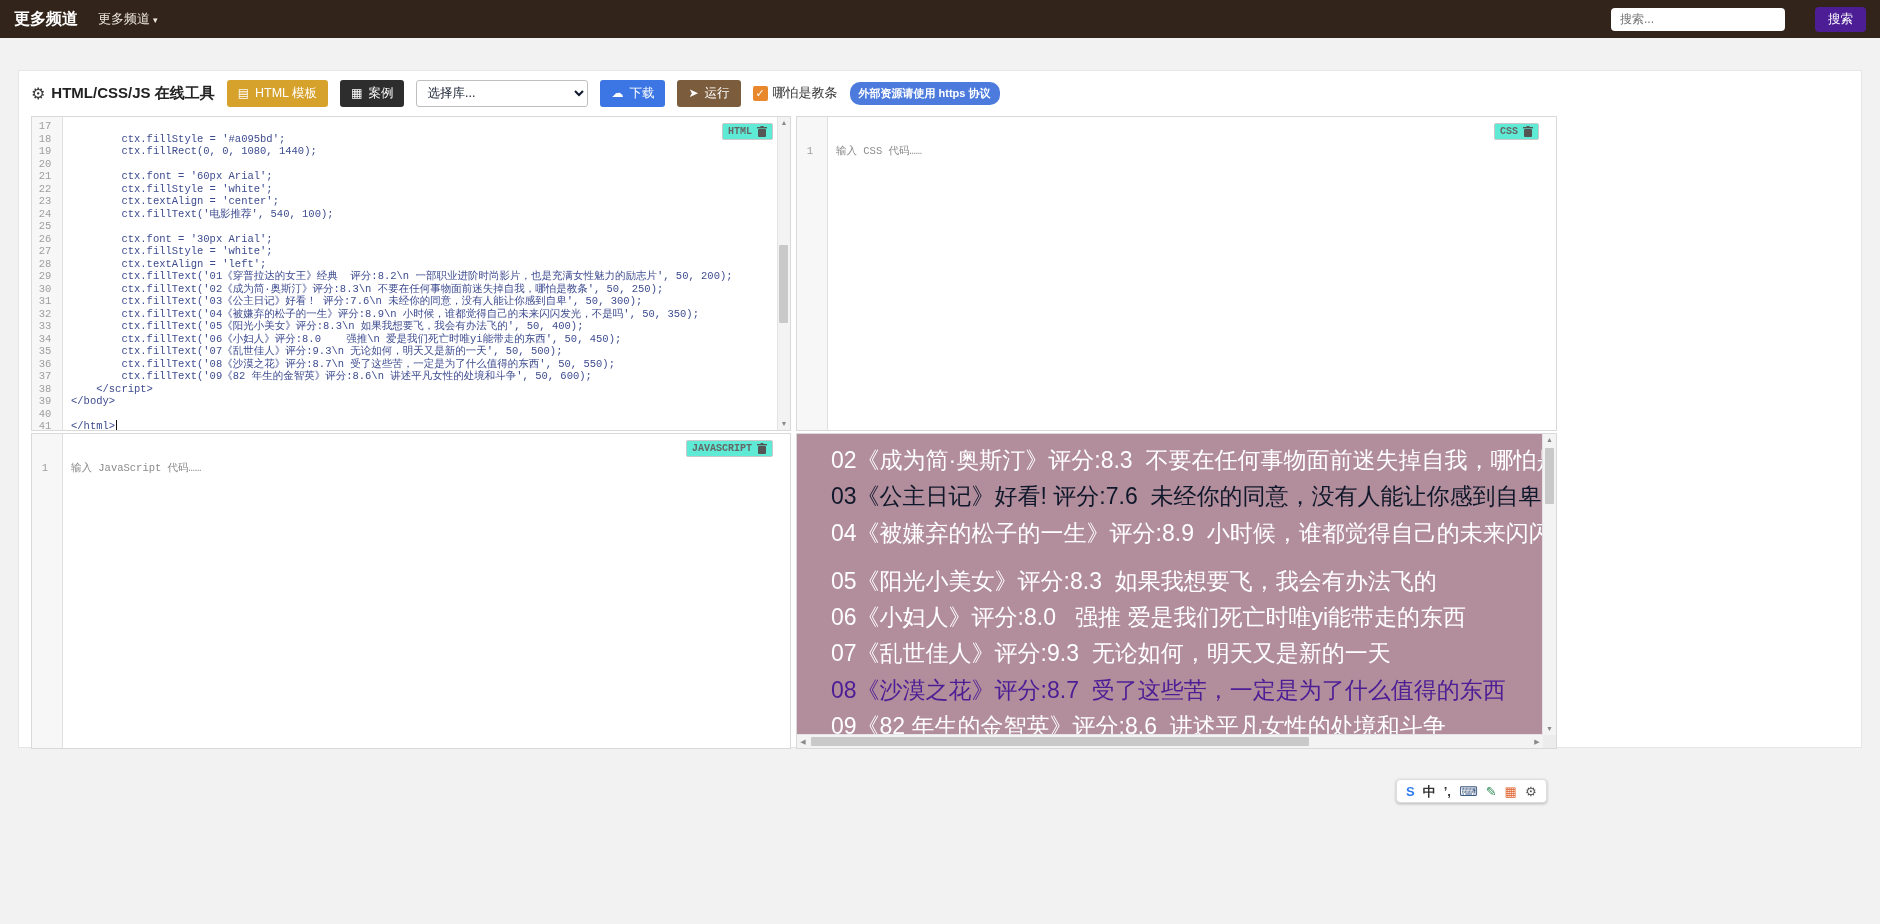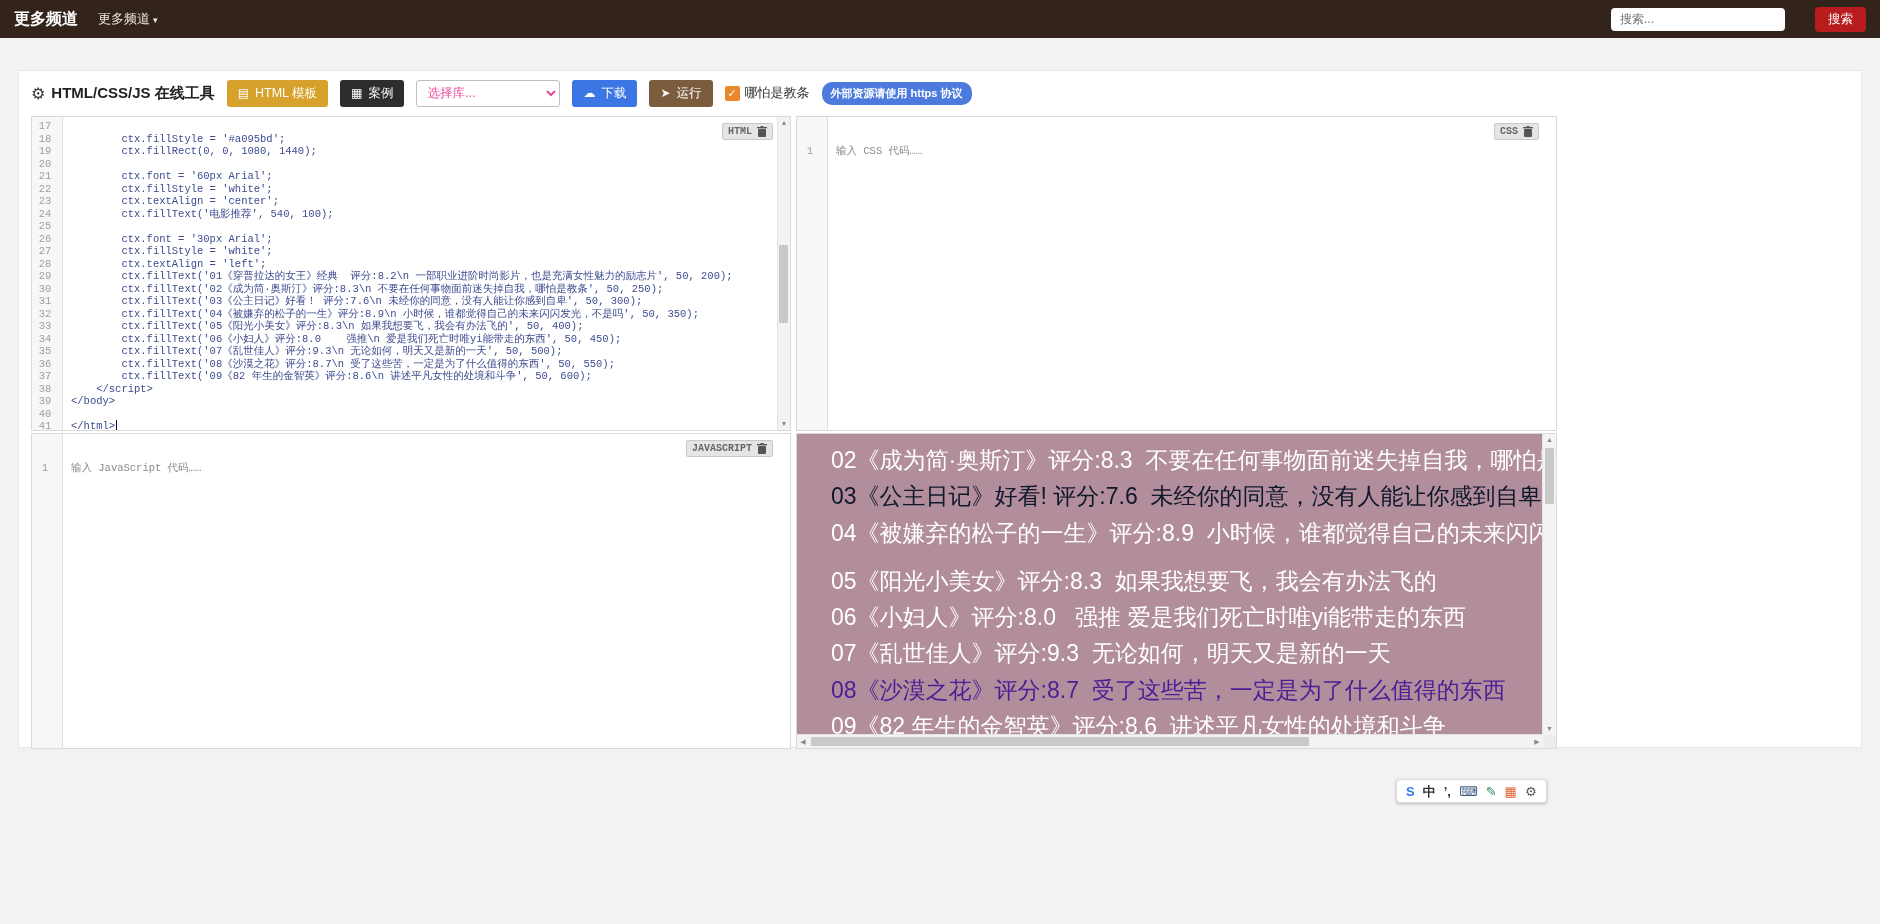--- a/index.html
+++ b/index.html
@@ -11,59 +11,59 @@
   
   .nav{position:absolute;left:0;top:0;width:1880px;height:38px;background:#32241a;
        display:flex;align-items:center;padding:0 14px;box-sizing:border-box;gap:20px}
   .logo{color:#fff;font-weight:bold;font-size:16px;white-space:nowrap;cursor:pointer}
   #nav-items{display:flex;gap:24px;align-items:center}
   .nav-item{color:#efe9e1;font-size:13px;white-space:nowrap;cursor:pointer}
   .nav-caret{font-size:9px;margin-left:3px;color:#efe9e1}
   .nav-spacer{flex:1}
   .search-input{width:156px;height:23px;border:none;border-radius:4px;padding:0 9px;
                 font-size:12px;color:#333;outline:none;font-family:inherit}
-  .search-btn{height:25px;background:#b91c1c;color:#fff;border:none;border-radius:4px;
+  .search-btn{height:25px;background:#4c1d95;color:#fff;border:none;border-radius:4px;
               font-size:12.5px;padding:0 13px;margin-left:10px;cursor:pointer;font-family:inherit}
   
   .card{position:absolute;left:18px;top:70px;width:1844px;height:678px;background:#fff;
         border:1px solid #e6e6e6;box-sizing:border-box}
   
   .toolbar{display:flex;align-items:center;height:44px;padding-left:12px;gap:12px}
   .tb-title{font-size:15px;font-weight:bold;color:#222;display:flex;align-items:center;gap:6px}
   .gear{color:#3a3a3a;font-size:16px;font-weight:normal}
   .btn{height:27px;display:inline-flex;align-items:center;gap:6px;padding:0 11px;border-radius:3px;
        color:#fff;font-size:12.5px;border:none;cursor:pointer;white-space:nowrap;font-family:inherit}
   .btn .bicon{font-size:12px}
   .btn-template{background:#d6a22b}
   .btn-example{background:#2d2d2d}
   .btn-download{background:#3b76e4}
   .btn-run{background:#7b5c3c}
-  .lib-select{width:144px;height:27px;border:1px solid #bfbfbf;border-radius:3px;font-size:12.5px;
-              color:#ec4899;background:#fff;padding:0 6px;font-family:inherit}
+  .lib-select{width:172px;height:27px;border:1px solid #bfbfbf;border-radius:3px;font-size:12.5px;
+              color:#0f172a;background:#fff;padding:0 6px;font-family:inherit}
   .autorun{display:flex;align-items:center;gap:5px;font-size:13px;color:#333;cursor:pointer}
   .checkbox{width:15px;height:15px;background:#e8872b;border-radius:2px;color:#fff;font-size:11px;
             display:flex;align-items:center;justify-content:center;line-height:1}
   .https-badge{background:#4c7bdd;color:#fff;font-size:11px;font-weight:bold;padding:4px 9px;
                border-radius:10px;white-space:nowrap}
   
   .panel{position:absolute;background:#fff;border:1px solid #d9d9d9;box-sizing:border-box;overflow:hidden}
   #html-panel{left:12px;top:45px;width:760px;height:315px}
   #css-panel{left:777px;top:45px;width:761px;height:315px}
   #js-panel{left:12px;top:362px;width:760px;height:316px}
   #preview-panel{left:777px;top:362px;width:761px;height:316px;border:1px solid #d9d9d9}
   .gutter{position:absolute;left:0;top:0;bottom:0;width:30px;background:#f7f7f7;border-right:1px solid #e0e0e0}
   .code{position:absolute;left:0;top:3px;right:13px;bottom:0;
         font-family:"Liberation Mono","DejaVu Sans Mono",monospace;
         font-size:10.5px;line-height:12.5px;white-space:pre;color:#3d4b8f}
   .cl{display:flex}
   .ln{width:26px;text-align:center;padding-right:8px;color:#9e9e9e;flex:none;background:transparent}
   .ct{padding-left:5px}
   .ct.ph{color:#8a8a8a}
   .caret{display:inline-block;width:1px;height:11px;background:#111;vertical-align:-2px;margin-left:1px}
-  .panel-label{position:absolute;top:6px;right:17px;background:#e5e5e5;border:1px solid #c9c9c9;
+  .panel-label{position:absolute;top:6px;right:17px;background:#5eead4;border:1px solid #c9c9c9;
                border-radius:2px;font-size:10px;font-weight:bold;color:#666;padding:2px 5px;
                display:flex;align-items:center;gap:5px;
                font-family:"Liberation Mono","DejaVu Sans Mono",monospace}
   #css-panel .panel-label,#preview-label{right:17px}
   .trash{width:10px;height:11px;display:block;cursor:pointer}
   
   .vscroll{position:absolute;right:0;top:0;bottom:0;width:12px;background:#f3f3f3;border-left:1px solid #e4e4e4}
   .sarrow{color:#8a8a8a;font-size:7px;text-align:center;line-height:12px;height:12px;width:100%;
           position:absolute;left:0;cursor:pointer}
   .vthumb{position:absolute;left:1px;width:9px;background:#c9c9c9;border-radius:1px;cursor:pointer}

